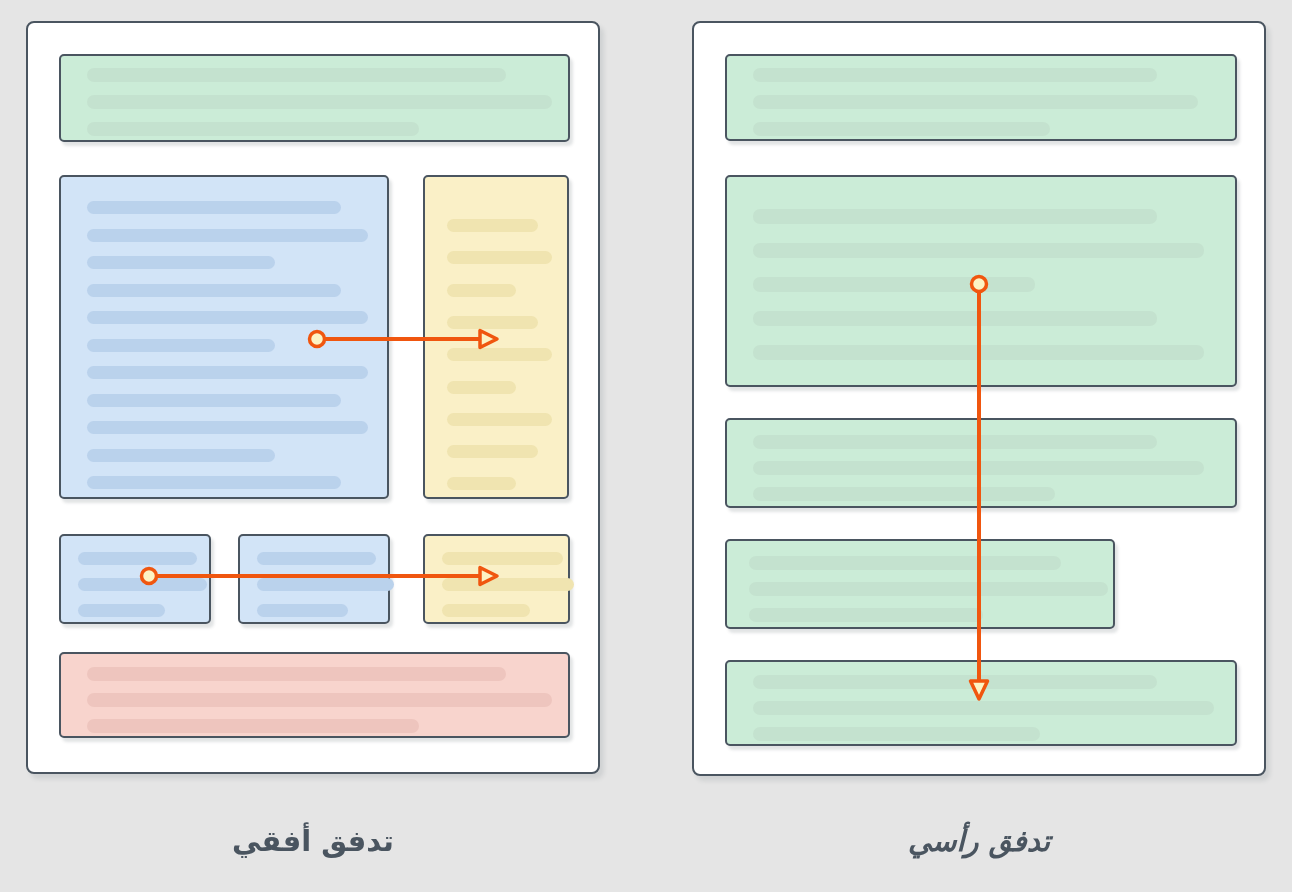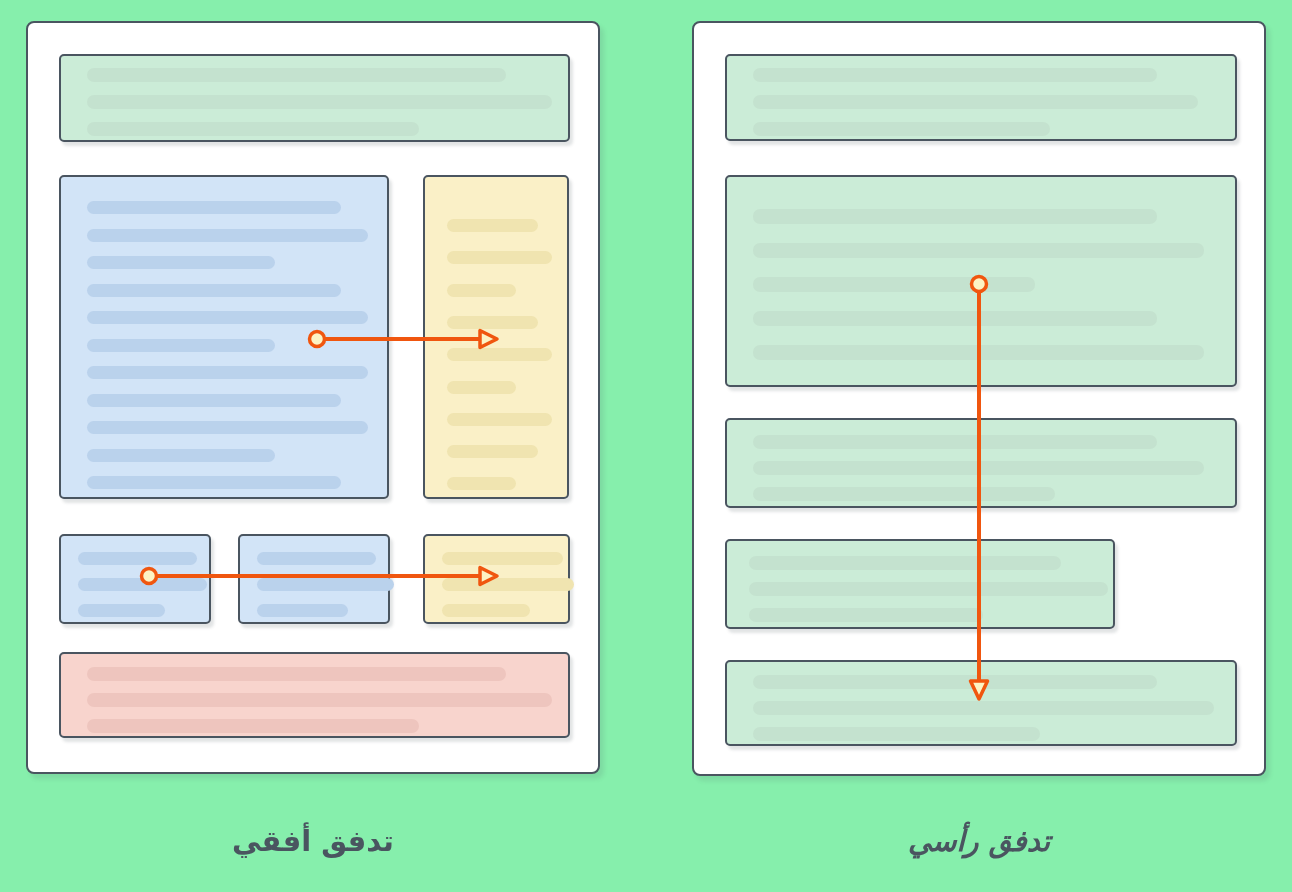--- a/index.html
+++ b/index.html
@@ -1,19 +1,19 @@
 <!DOCTYPE html>
 <html><head>
 <meta charset="utf-8">
 <style>
   html,body{margin:0;padding:0;background:#ffffff;}
   .canvas{
     position:relative;
     width:1292px;height:892px;
-    background:#86efac;
+    background:#e5e5e5;
     font-family:"DejaVu Sans", sans-serif;
     overflow:hidden;
   }
   .panel{
     position:absolute;
     background:#ffffff;
     border:2px solid #4a5560;
     border-radius:8px;
     box-shadow:4px 5px 4px rgba(73,84,95,0.13);
     box-sizing:border-box;

